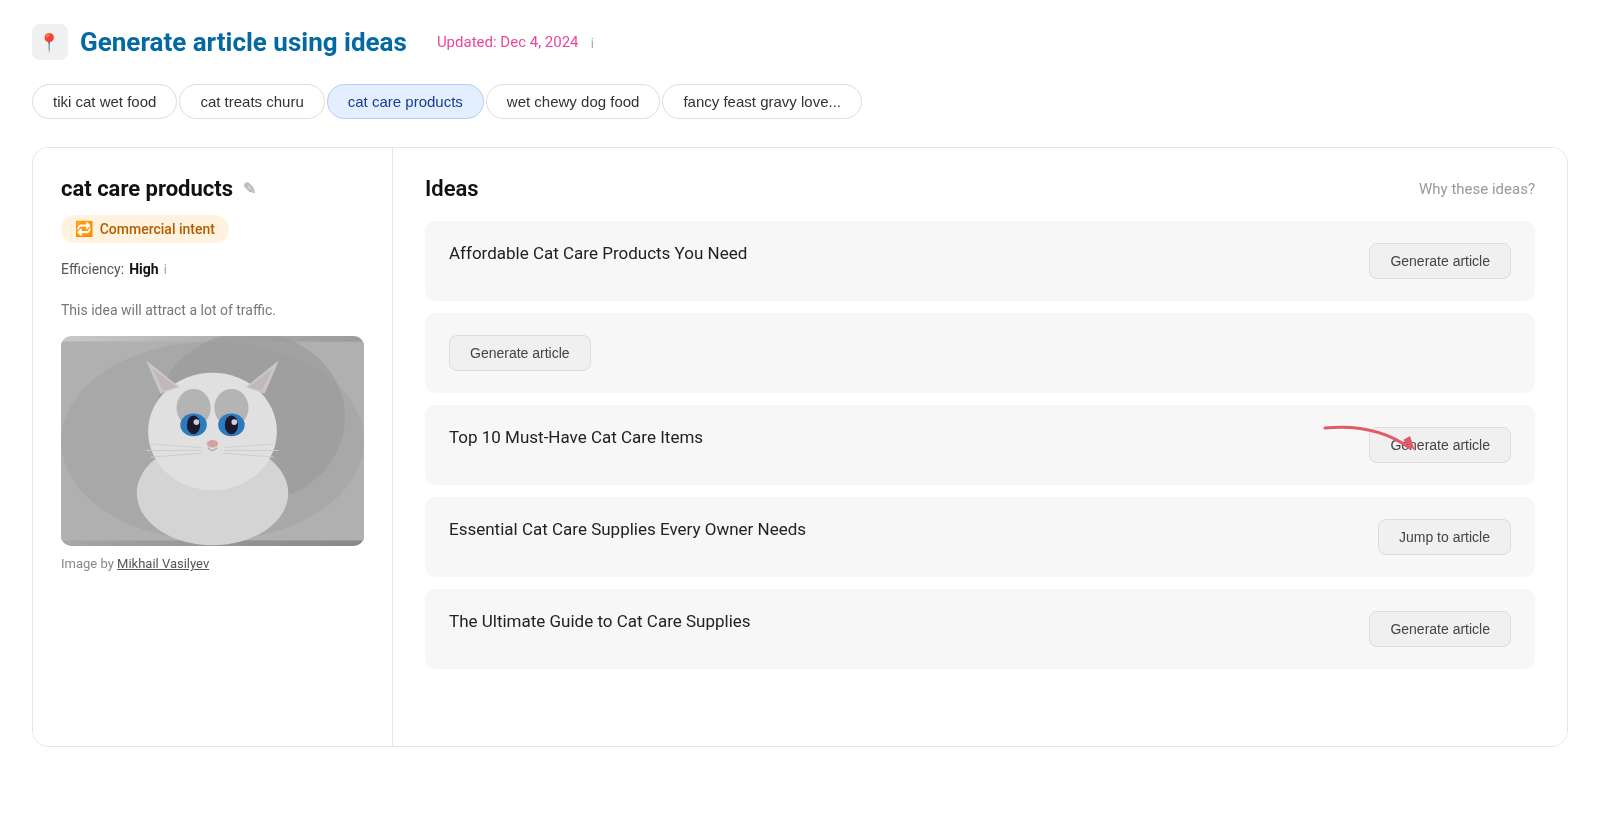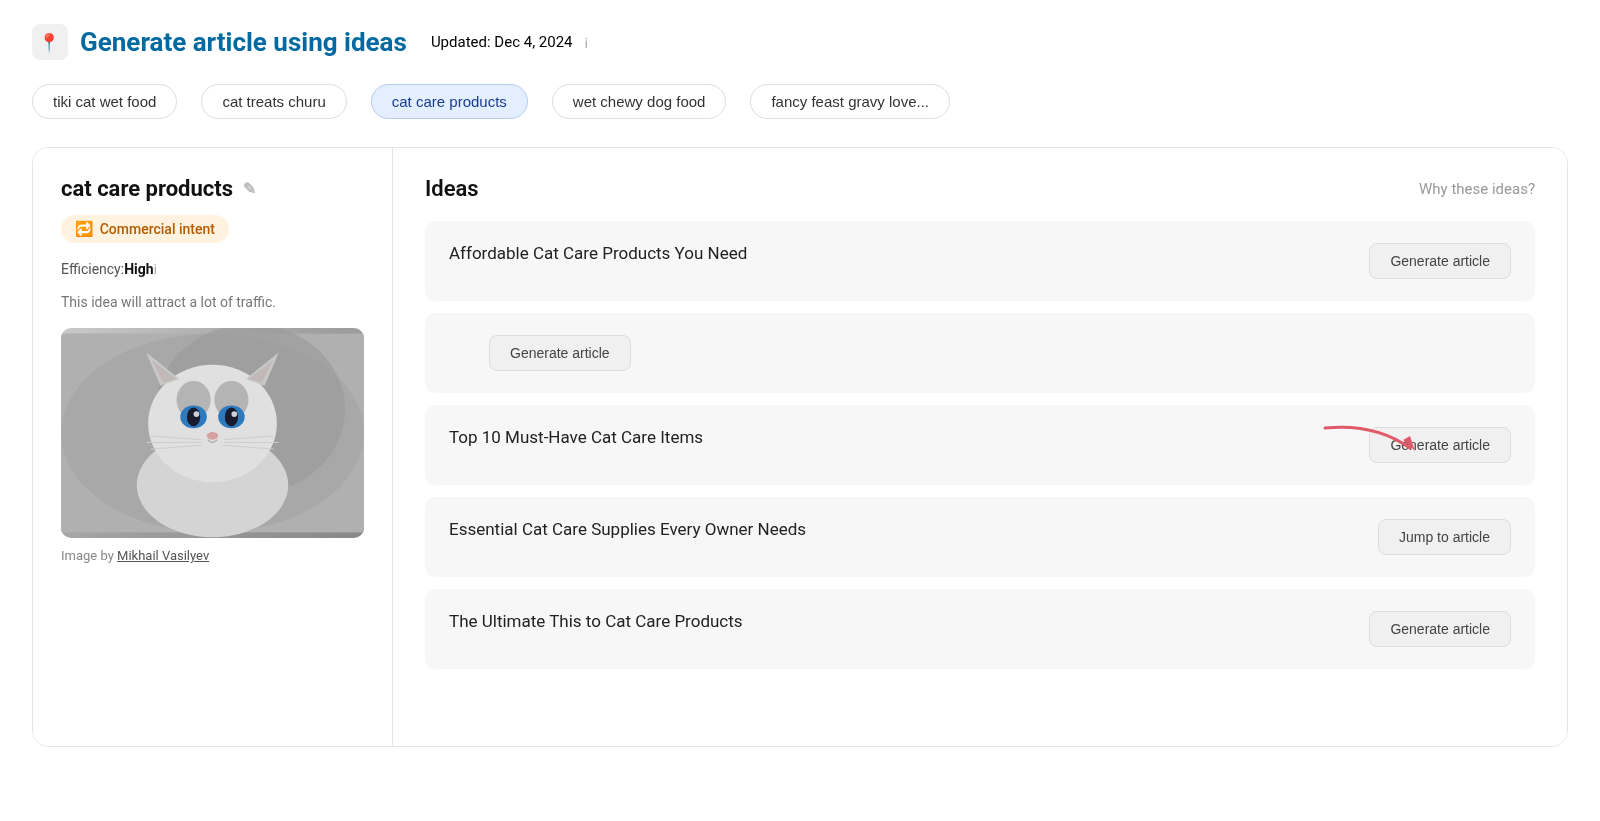--- a/index.html
+++ b/index.html
@@ -29,34 +29,34 @@
       justify-content: center;
       font-size: 18px;
     }
     .header-title {
       font-size: 26px;
       font-weight: 700;
       color: #0369a1;
     }
     .header-updated {
       font-size: 15px;
-      color: #000000;
-      margin-left: 12px;
+      color: #ec4899;
+      margin-left: 18px;
     }
     .info-icon {
       color: #aaa;
       font-size: 14px;
       cursor: pointer;
     }
 
     
     .tabs-row {
       display: flex;
       align-items: center;
-      gap: 24px;
+      gap: 2px;
       margin-bottom: 28px;
       flex-wrap: wrap;
     }
     .tab-pill {
       padding: 8px 20px;
       border-radius: 999px;
       border: 1.5px solid #ddd;
       background: #fff;
       font-size: 15px;
       color: #333;
@@ -113,23 +113,24 @@
       font-size: 14px;
       font-weight: 500;
       margin-bottom: 16px;
     }
     .badge-icon {
       font-size: 15px;
     }
     .efficiency-row {
       font-size: 14px;
       color: #555;
-      margin-bottom: 16px;
-      display: flex;
-      align-items: center;
+      margin-bottom: 24px;
+      display: flex;
+      align-items: center;
+      gap: 5px;
     }
     .efficiency-value {
       font-weight: 700;
       color: #111;
     }
     .efficiency-desc {
       font-size: 14px;
       color: #777;
       margin-bottom: 18px;
     }
@@ -197,21 +198,20 @@
     .idea-btn {
       padding: 9px 20px;
       border-radius: 8px;
       border: 1.5px solid #ddd;
       background: #f0f0f0;
       font-size: 14px;
       color: #444;
       cursor: pointer;
       white-space: nowrap;
       flex-shrink: 0;
-      margin-left: 40px;
     }
 
     
     .arrow-annotation {
       position: absolute;
       right: 110px;
       top: 50%;
       transform: translateY(-50%);
       pointer-events: none;
     }
@@ -320,18 +320,18 @@
         <polygon points="88,22 100,33 95,18" fill="#e05a6a"></polygon>
       </svg></div>
           <span class="idea-text">Top 10 Must-Have Cat Care Items</span>
           <button class="idea-btn">Generate article</button>
         </div>
         <div class="idea-row">
           <span class="idea-text">Essential Cat Care Supplies Every Owner Needs</span>
           <button class="idea-btn">Jump to article</button>
         </div>
         <div class="idea-row">
-          <span class="idea-text">The Ultimate This to Cat Care Products</span>
+          <span class="idea-text">The Ultimate Guide to Cat Care Supplies</span>
           <button class="idea-btn">Generate article</button>
         </div>
       </div>
   </div>
 </div>
 
 </body></html>

